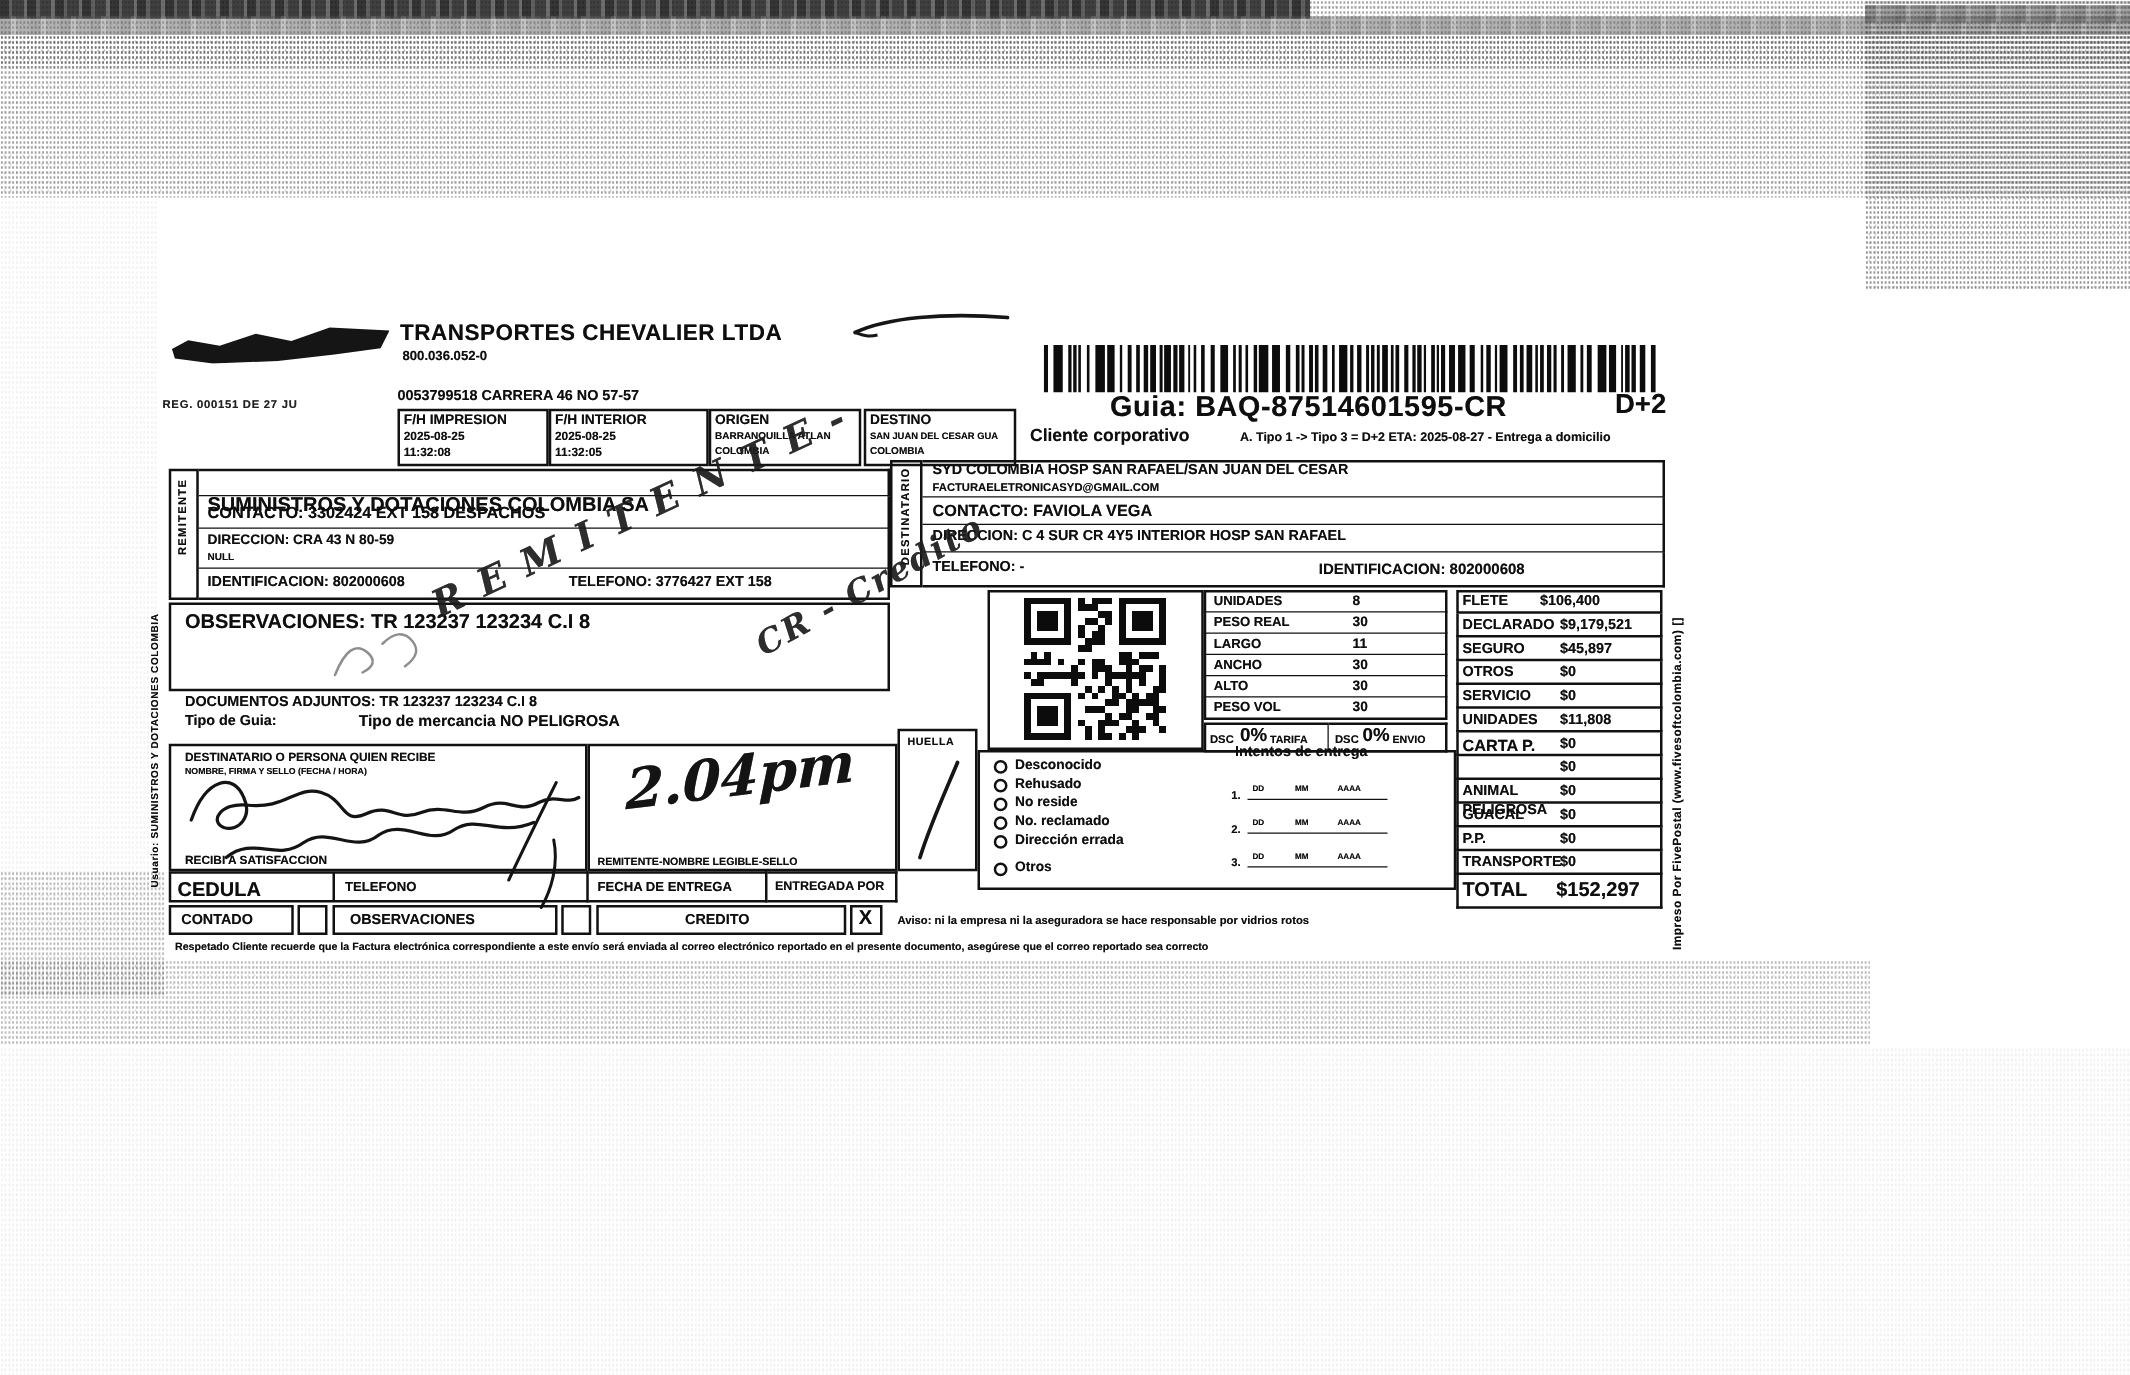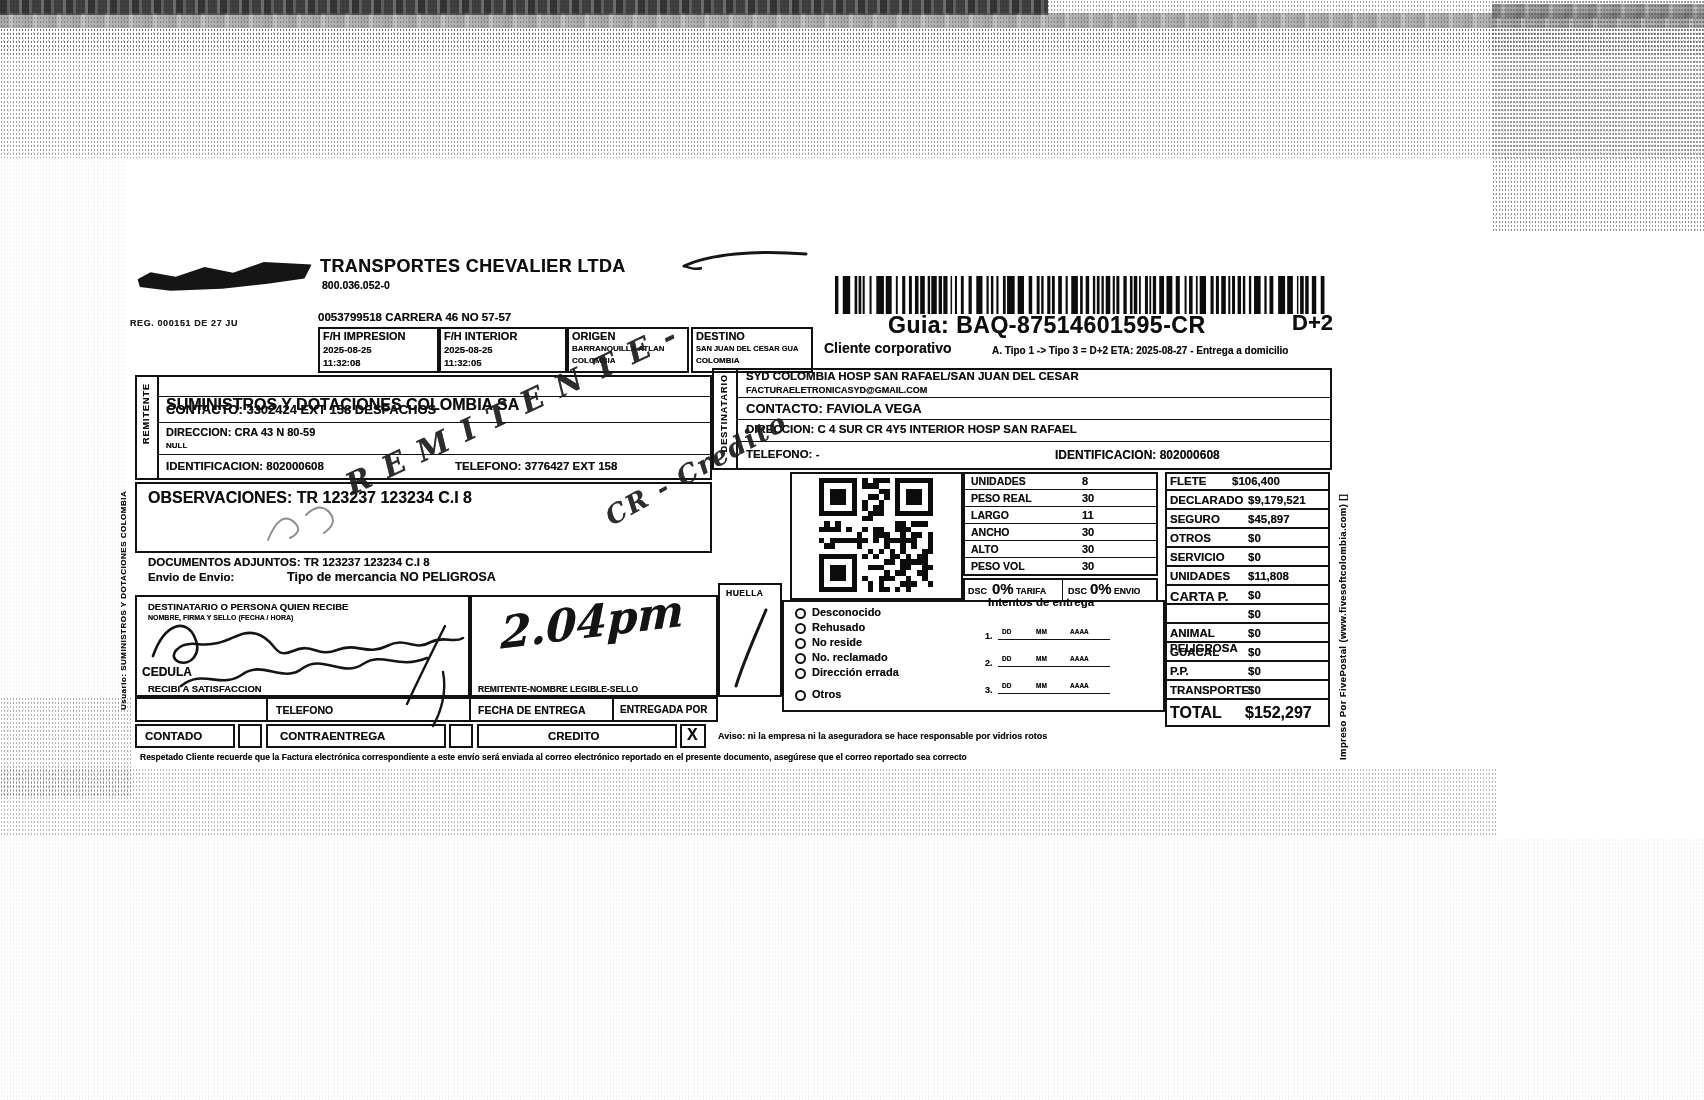--- a/index.html
+++ b/index.html
@@ -185,21 +185,21 @@
 <div class="box" style="left:135px;top:482px;width:577px;height:71px"></div>
 <div class="abs b" style="left:148px;top:489px;font-size:16px">OBSERVACIONES: TR 123237 123234 C.I 8</div>
 
 <div class="abs b handw" style="left:340px;top:470px;font-size:30px;letter-spacing:15px;color:#1c1c1c;transform:rotate(-25deg);transform-origin:left top;opacity:.92">REMITENTE-</div>
 <div class="abs b handw" style="left:600px;top:505px;font-size:26px;letter-spacing:2px;color:#1c1c1c;transform:rotate(-29deg);transform-origin:left top;opacity:.92">CR - Credito</div>
 <svg class="abs" style="left:258px;top:495px;opacity:.55" width="90" height="60" viewBox="0 0 90 60">
   <path d="M10 45 q12 -30 26 -18 q10 9 -4 16 M48 20 q14 -14 24 -2 q8 10 -6 20" stroke="#333" stroke-width="2" fill="none" stroke-linecap="round"></path>
 </svg>
 
 <div class="abs b" style="left:148px;top:556px;font-size:11.5px">DOCUMENTOS ADJUNTOS: TR 123237 123234 C.I 8</div>
-<div class="abs b" style="left:148px;top:571px;font-size:11.5px">Envio de Envio:</div>
+<div class="abs b" style="left:148px;top:571px;font-size:11.5px">Tipo de Guia:</div>
 <div class="abs b" style="left:287px;top:570px;font-size:12.5px">Tipo de mercancia NO PELIGROSA</div>
 
 <div class="box" style="left:790px;top:472px;width:173px;height:128px"></div>
 <svg class="abs" id="qr-svg" style="left:806px;top:478px" width="140" height="114" viewBox="0 0 21 21" shape-rendering="crispEdges">
     <rect x="8" y="0" width="1" height="1" fill="#0c0c0c"></rect>
     <rect x="10" y="0" width="1" height="1" fill="#0c0c0c"></rect>
     <rect x="11" y="0" width="1" height="1" fill="#0c0c0c"></rect>
     <rect x="12" y="0" width="1" height="1" fill="#0c0c0c"></rect>
     <rect x="8" y="1" width="1" height="1" fill="#0c0c0c"></rect>
     <rect x="9" y="1" width="1" height="1" fill="#0c0c0c"></rect>
@@ -448,33 +448,33 @@
   <div class="abs" style="left:1070px;top:655px;font-size:6.5px;font-weight:600">AAAA</div>
   <div class="abs uline" style="left:998px;top:666px;width:112px"></div>
   <div class="abs b" style="left:985px;top:685px;font-size:9px">3.</div>
   <div class="abs" style="left:1002px;top:682px;font-size:6.5px;font-weight:600">DD</div>
   <div class="abs" style="left:1036px;top:682px;font-size:6.5px;font-weight:600">MM</div>
   <div class="abs" style="left:1070px;top:682px;font-size:6.5px;font-weight:600">AAAA</div>
   <div class="abs uline" style="left:998px;top:693px;width:112px"></div>
 </div>
 
 <div class="box" style="left:135px;top:697px;width:133px;height:25px"></div>
-<div class="abs b" style="left:142px;top:665px;font-size:12px">CEDULA</div>
+<div class="abs b" style="left:142px;top:704px;font-size:16px">CEDULA</div>
 <div class="box" style="left:268px;top:697px;width:203px;height:25px;border-left-width:0"></div>
 <div class="abs b" style="left:276px;top:704px;font-size:10.5px">TELEFONO</div>
 <div class="box" style="left:471px;top:697px;width:143px;height:25px;border-left-width:0"></div>
 <div class="abs b" style="left:478px;top:704px;font-size:10.5px">FECHA DE ENTREGA</div>
 <div class="box" style="left:614px;top:697px;width:104px;height:25px;border-left-width:0"></div>
 <div class="abs b" style="left:620px;top:704px;font-size:10px">ENTREGADA POR</div>
 
 <div class="box" style="left:135px;top:724px;width:100px;height:24px"></div>
 <div class="abs b" style="left:145px;top:730px;font-size:11.5px">CONTADO</div>
 <div class="box" style="left:238px;top:724px;width:24px;height:24px"></div>
 <div class="box" style="left:266px;top:724px;width:180px;height:24px"></div>
-<div class="abs b" style="left:280px;top:730px;font-size:11.5px">CONTRAENTREGA</div>
+<div class="abs b" style="left:280px;top:730px;font-size:11.5px">OBSERVACIONES</div>
 <div class="box" style="left:449px;top:724px;width:24px;height:24px"></div>
 <div class="box" style="left:477px;top:724px;width:200px;height:24px"></div>
 <div class="abs b" style="left:548px;top:730px;font-size:11.5px">CREDITO</div>
 <div class="box" style="left:680px;top:724px;width:26px;height:24px"></div>
 <div class="abs b" style="left:687px;top:726px;font-size:16px">X</div>
 <div class="abs b" style="left:718px;top:731px;font-size:9px;width:600px">Aviso: ni la empresa ni la aseguradora se hace responsable por vidrios rotos</div>
 
 <div class="abs b" style="left:140px;top:752px;font-size:8.5px;width:1210px;white-space:nowrap">Respetado Cliente recuerde que la Factura electrónica correspondiente a este envío será enviada al correo electrónico reportado en el presente documento, asegúrese que el correo reportado sea correcto</div>
 
 <div class="abs vup b" style="left:119px;top:420px;height:290px;font-size:8px;letter-spacing:.5px">Usuario: SUMINISTROS Y DOTACIONES COLOMBIA</div>

